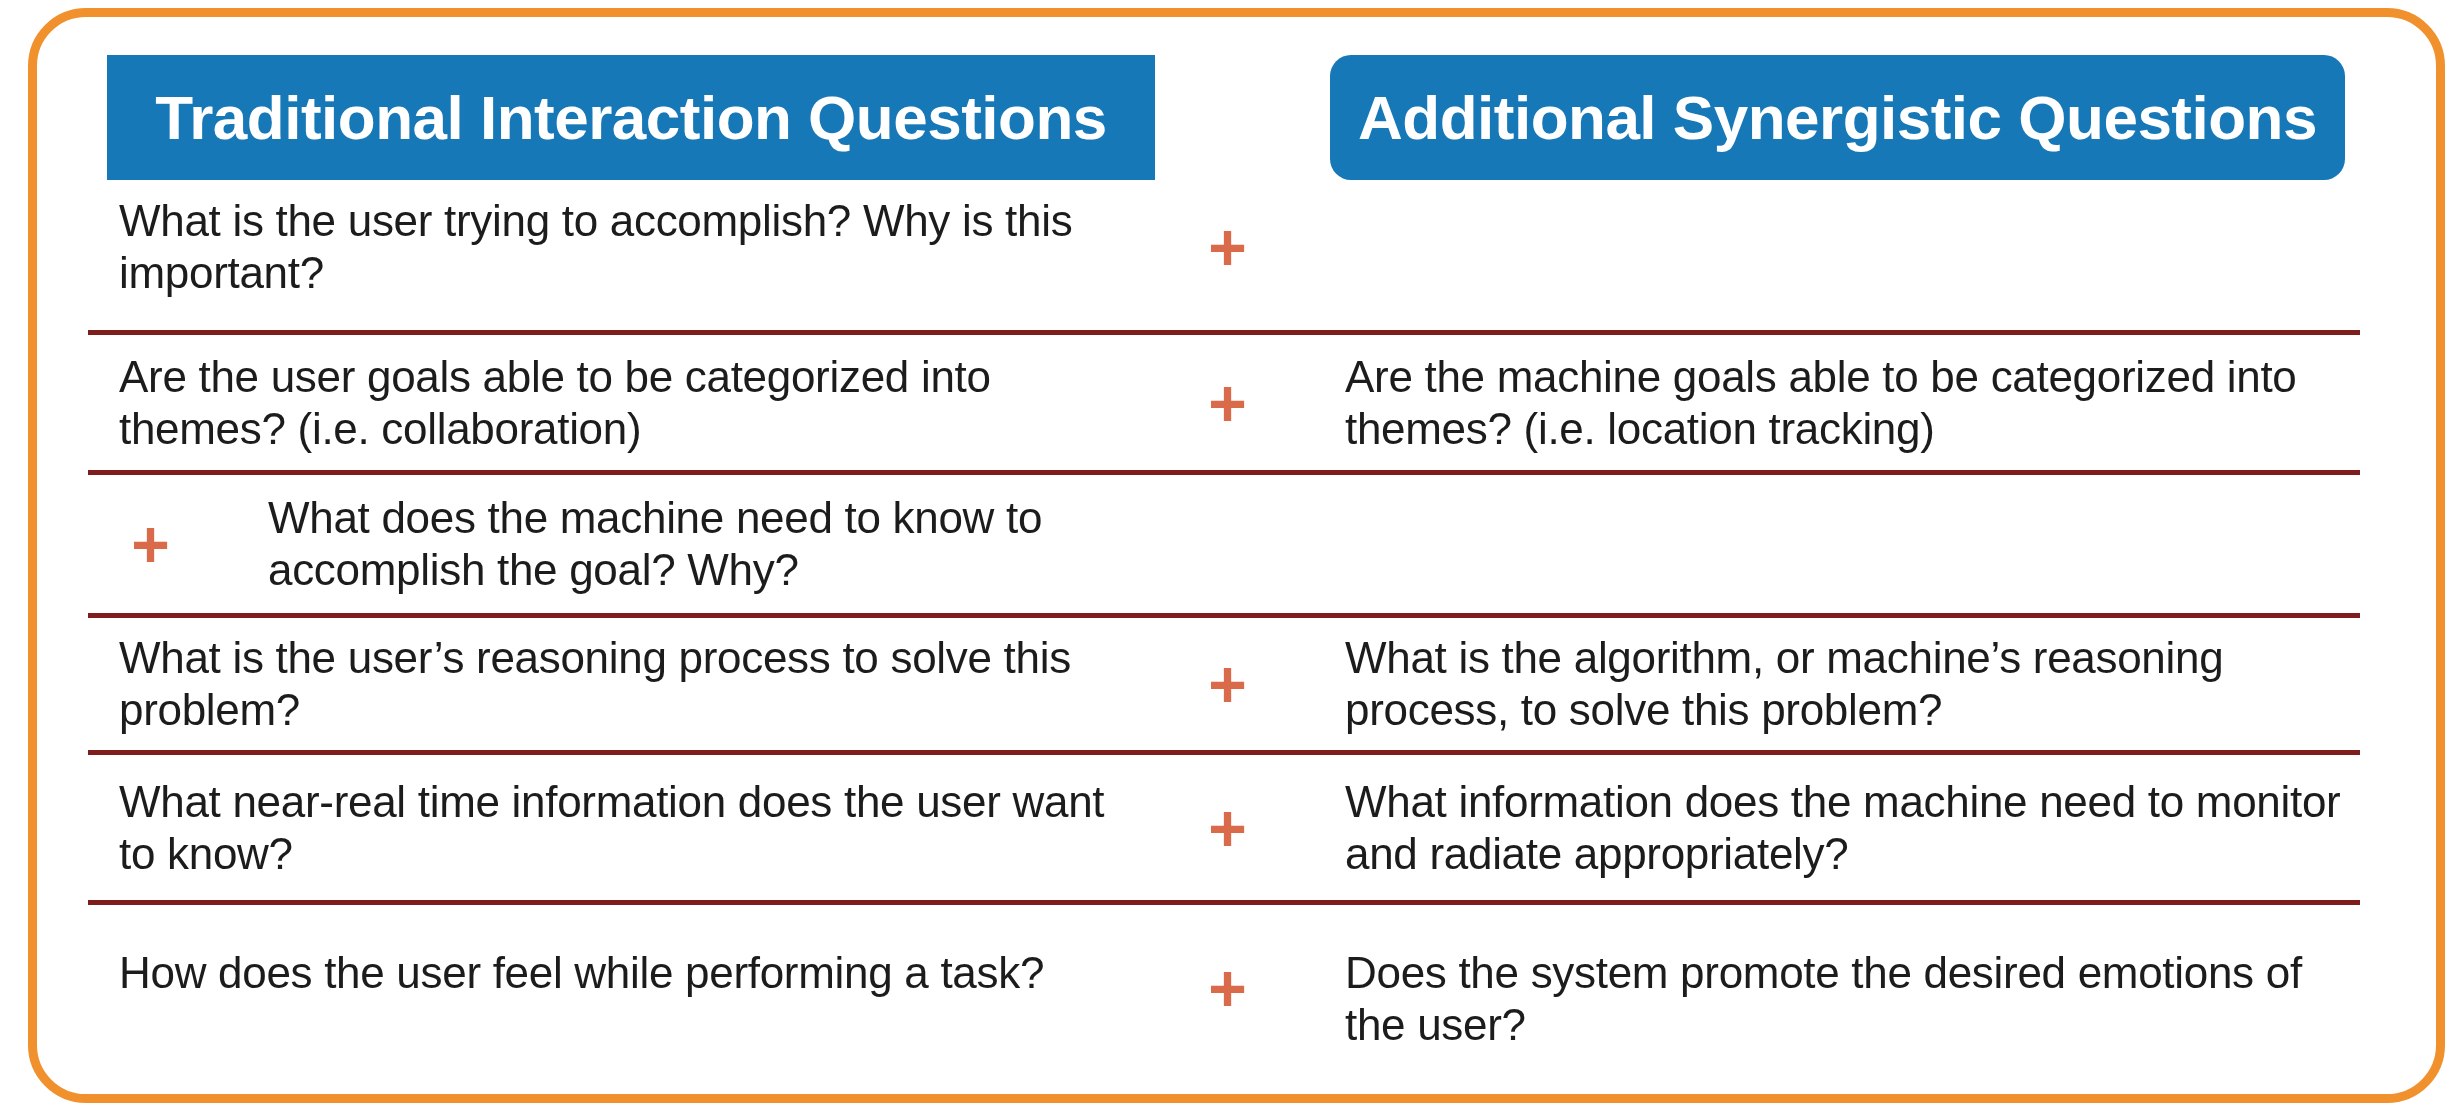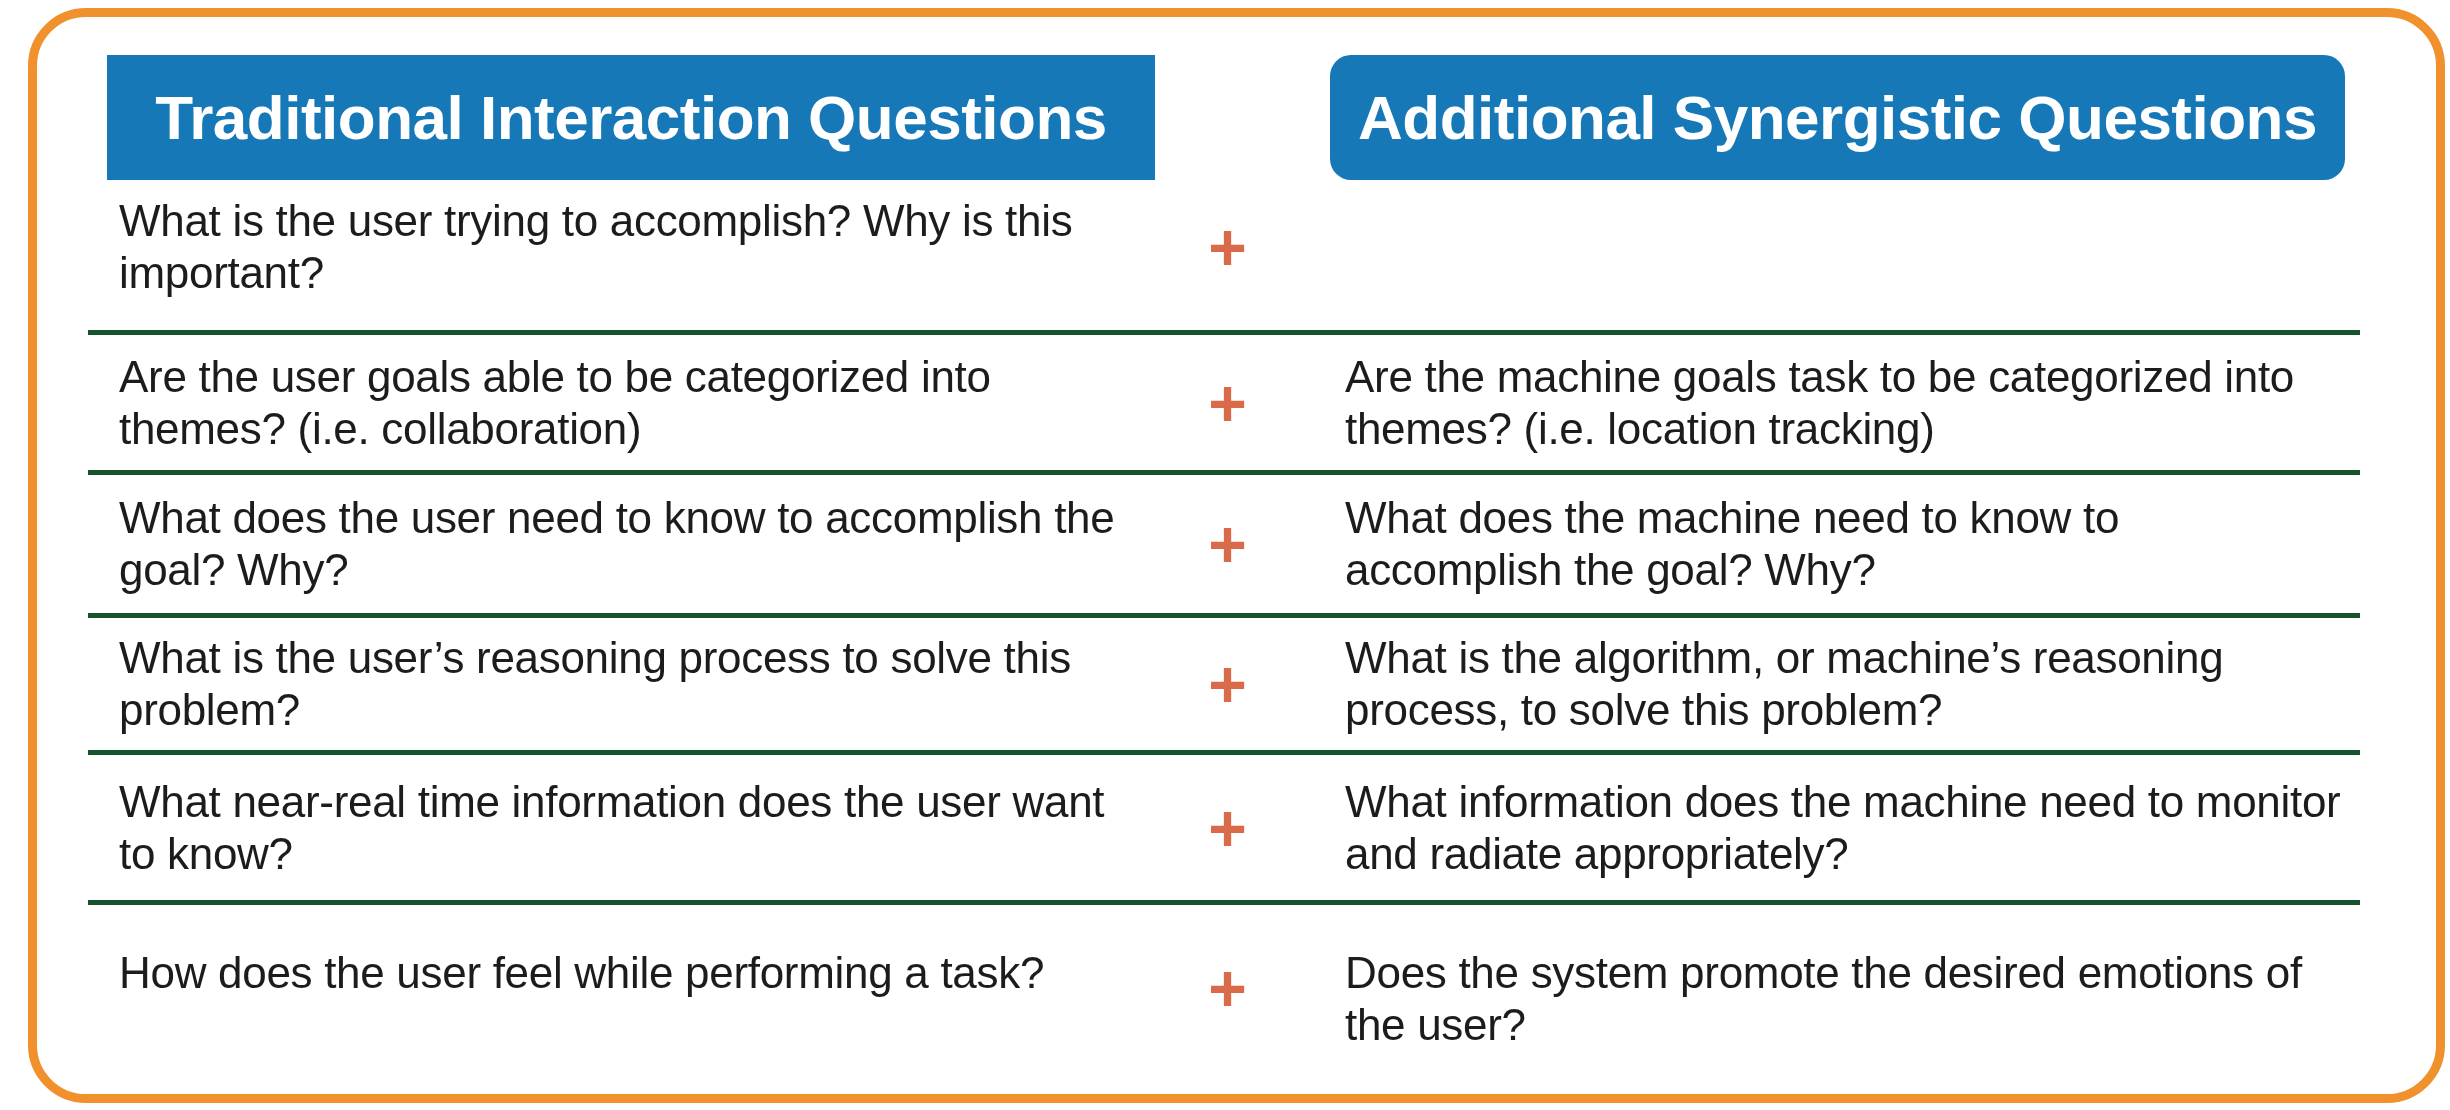--- a/index.html
+++ b/index.html
@@ -47,21 +47,21 @@
     position: absolute;
     left: 88px;
     top: 163px;
     width: 2272px;
   }
   .row {
     display: flex;
     align-items: center;
     box-sizing: border-box;
   }
-  .row + .row { border-top: 5px solid #14532d; }
+  .row + .row { border-top: 5px solid #7f1d1d; }
   .row:nth-child(1) { height: 167px; }
   .row:nth-child(2) { height: 140px; }
   .row:nth-child(3) { height: 143px; }
   .row:nth-child(4) { height: 137px; }
   .row:nth-child(5) { height: 150px; }
   .row:nth-child(6) { height: 170px; }
   .row-last .cell-left,
   .row-last .cell-right { align-self: flex-start; margin-top: 42px; }
 
   .cell-left {
@@ -121,28 +121,25 @@
     </div>
 
     <div class="row">
       <div class="cell-left">
         <p class="q">Are the user goals able to be categorized into themes? (i.e. collaboration)</p>
       </div>
       <div class="cell-plus">
         <span class="plus">+</span>
       </div>
       <div class="cell-right">
-        <p class="q">Are the machine goals task to be categorized into themes? (i.e. location tracking)</p>
+        <p class="q">Are the machine goals able to be categorized into themes? (i.e. location tracking)</p>
       </div>
     </div>
 
     <div class="row">
-      <div class="cell-left">
-        <p class="q">What does the user need to know to accomplish the goal? Why?</p>
-      </div>
       <div class="cell-plus">
         <span class="plus">+</span>
       </div>
       <div class="cell-right">
         <p class="q">What does the machine need to know to accomplish the goal? Why?</p>
       </div>
     </div>
 
     <div class="row">
       <div class="cell-left">

